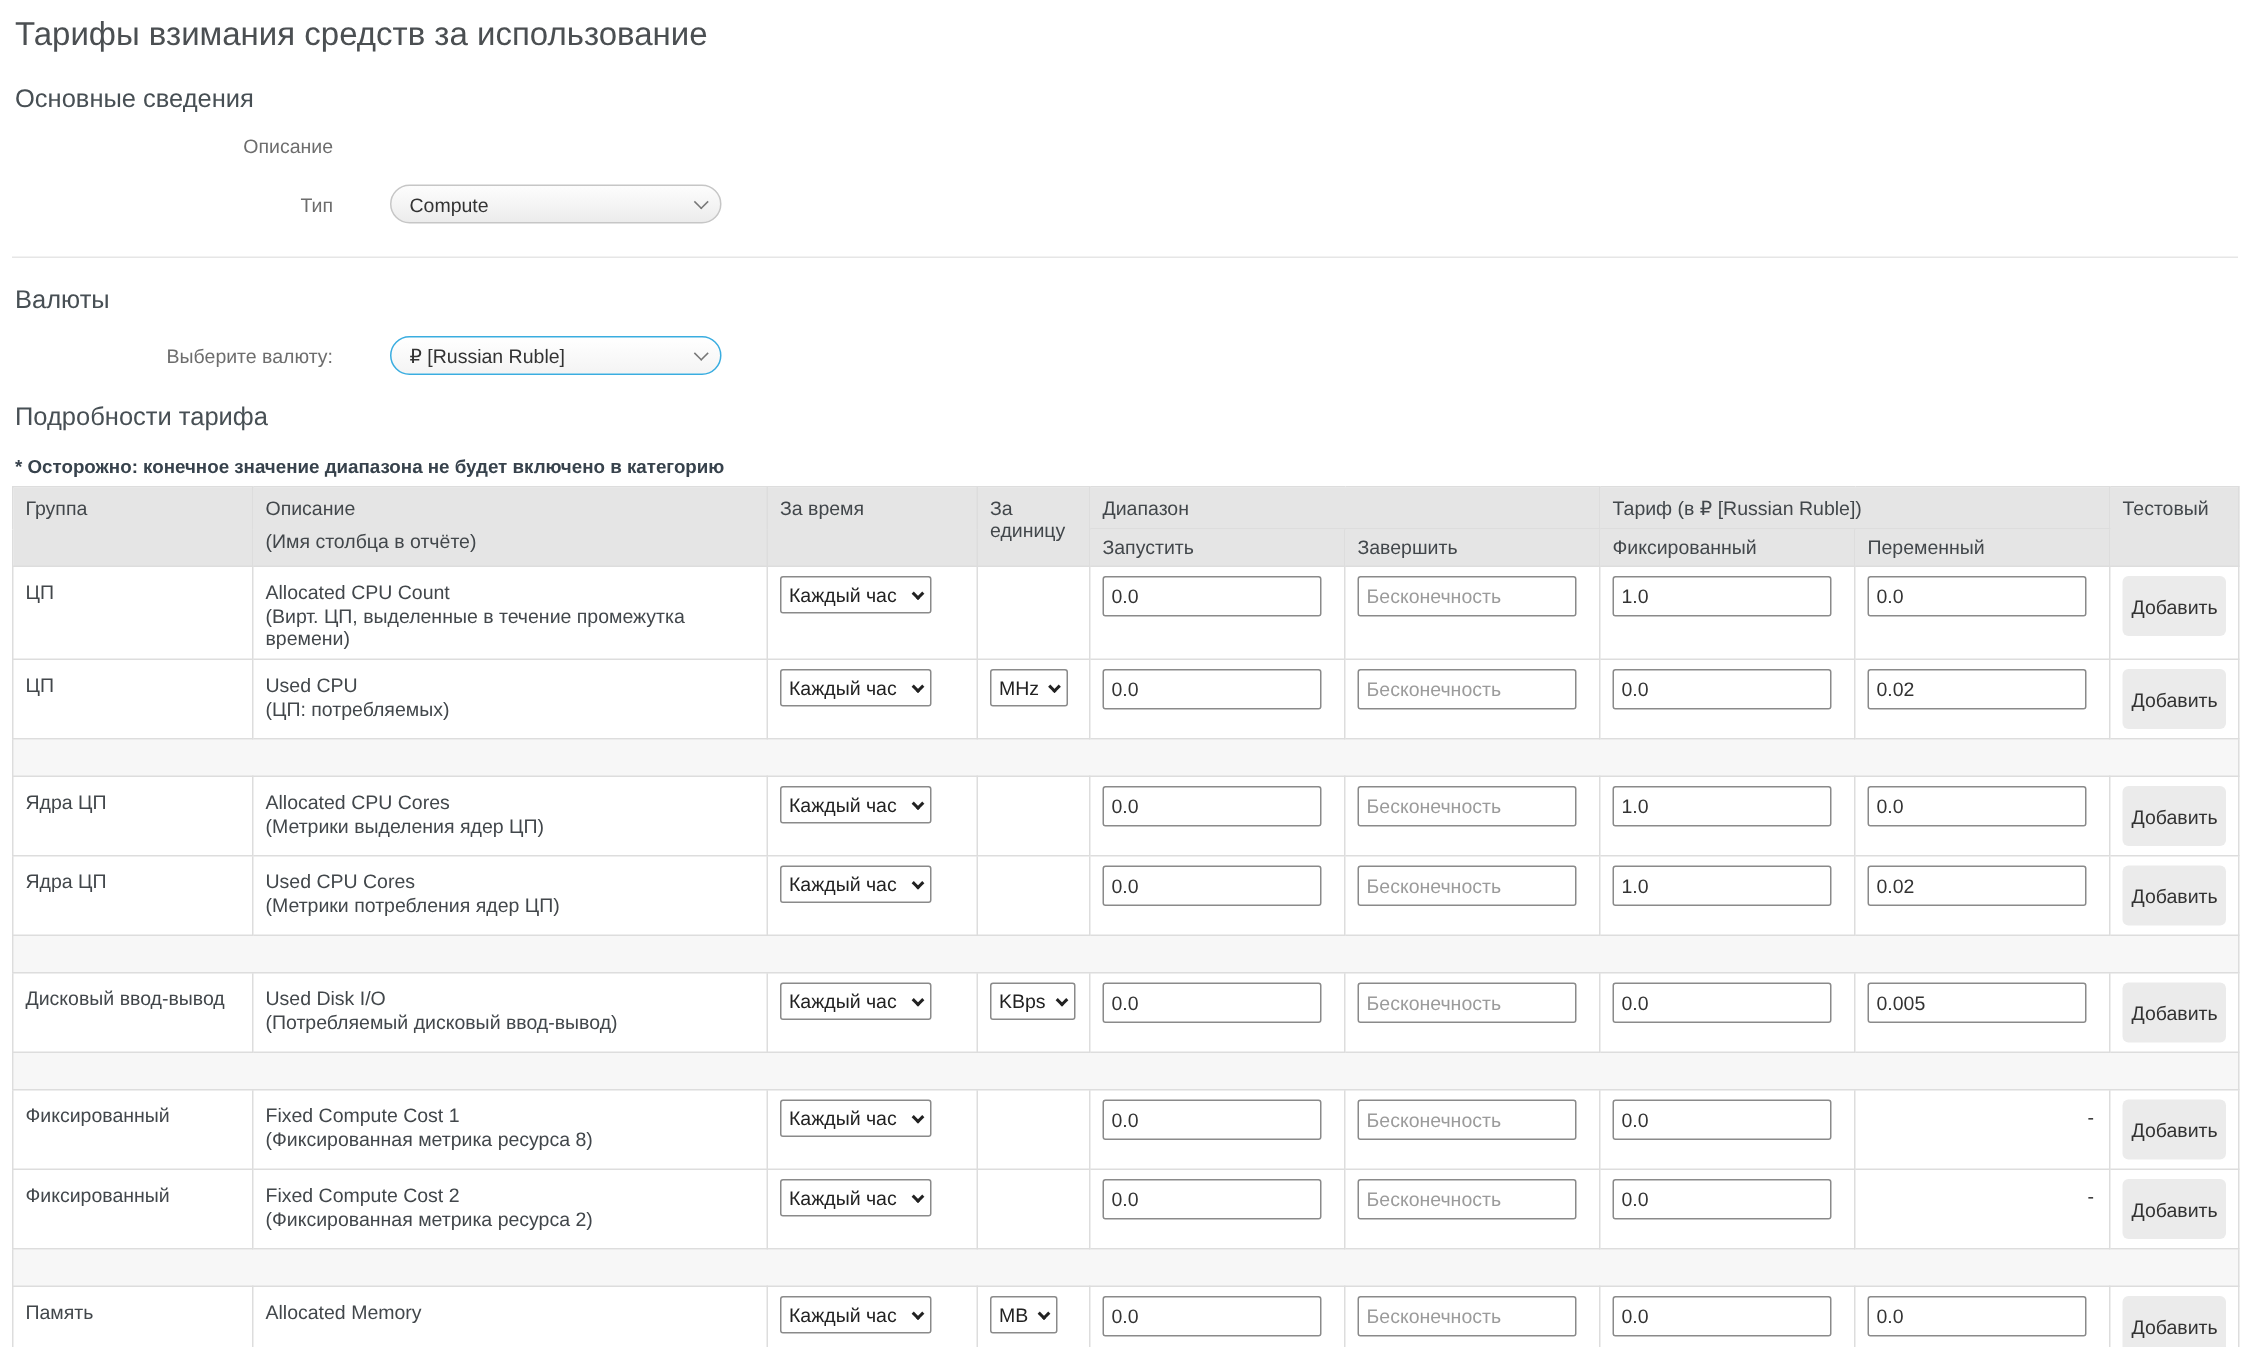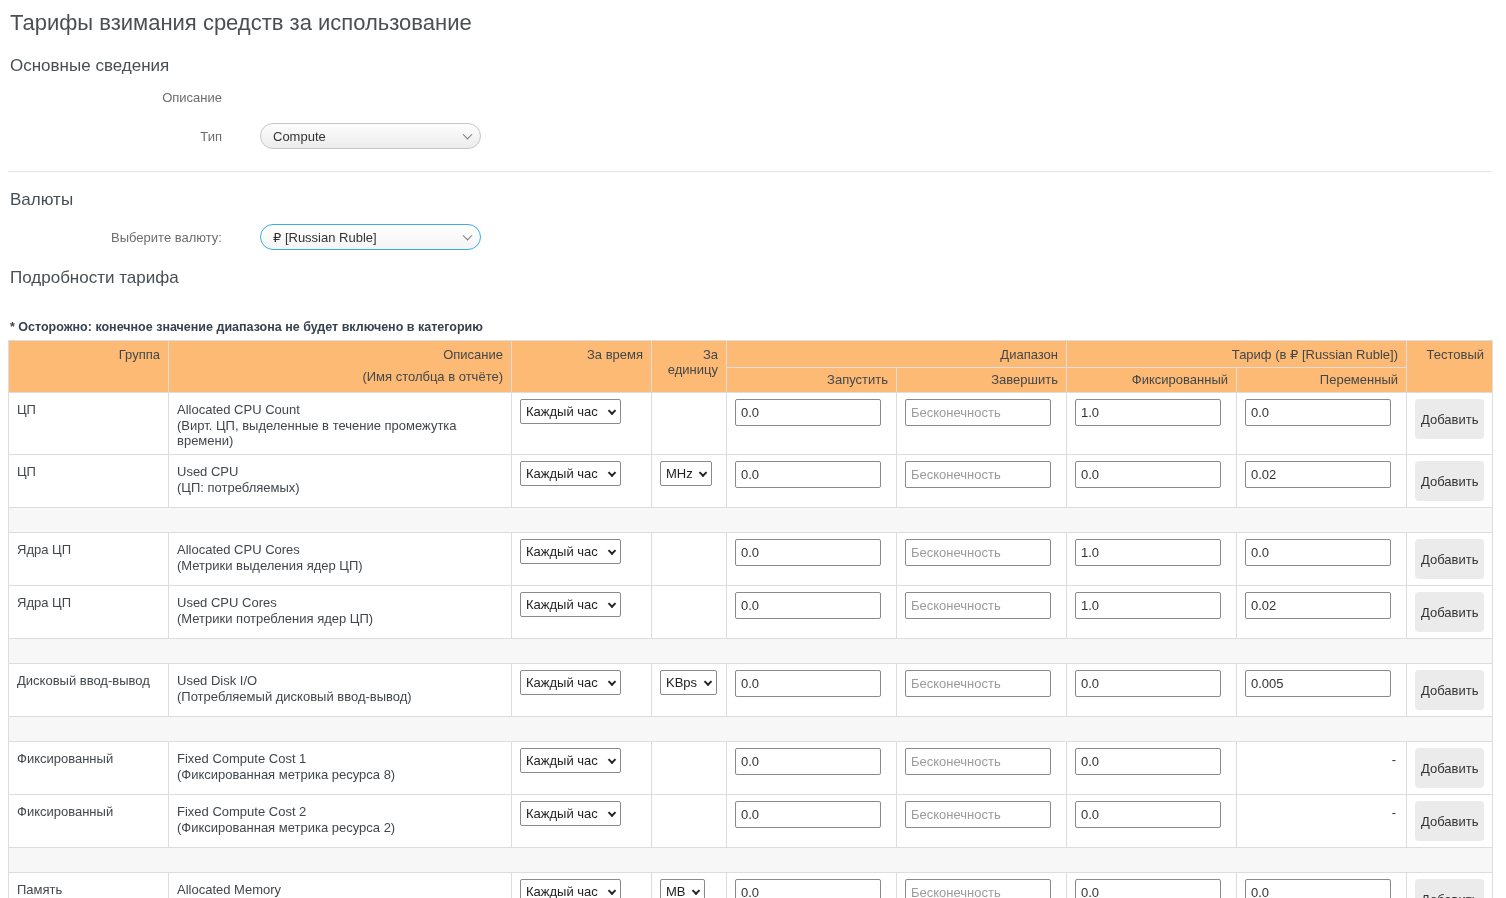--- a/index.html
+++ b/index.html
@@ -83,41 +83,40 @@
   .pill-select.focused {
     border: 1px solid #3aade0;
     background: linear-gradient(#ffffff, #f4f4f4);
   }
 
   
   .warning-note {
     font-size: 12.5px;
     font-weight: 700;
     color: #37424c;
-    margin: 32px 0 6px 2px;
+    margin: 16px 0 6px 2px;
   }
 
   
   table.tariff-table {
     border-collapse: collapse;
     table-layout: fixed;
     width: 1484px;
     font-size: 13px;
   }
   .tariff-table th, .tariff-table td {
     border: 1px solid #ddd;
     vertical-align: top;
     text-align: left;
   }
   .tariff-table thead th {
-    background: #fdba74;
+    background: #e5e5e5;
     font-weight: 400;
     color: #42474b;
     padding: 6px 8px 5px 8px;
-    text-align: right;
   }
   .tariff-table thead tr.sub-header th { padding: 4px 8px 5px 8px; }
   .th-line2 { margin-top: 7px; }
   .tariff-table tbody td {
     background: #fff;
     padding: 6px 8px;
     height: 46px;
     color: #42474b;
   }
   .tariff-table td.cell-group { padding-top: 9px; }

